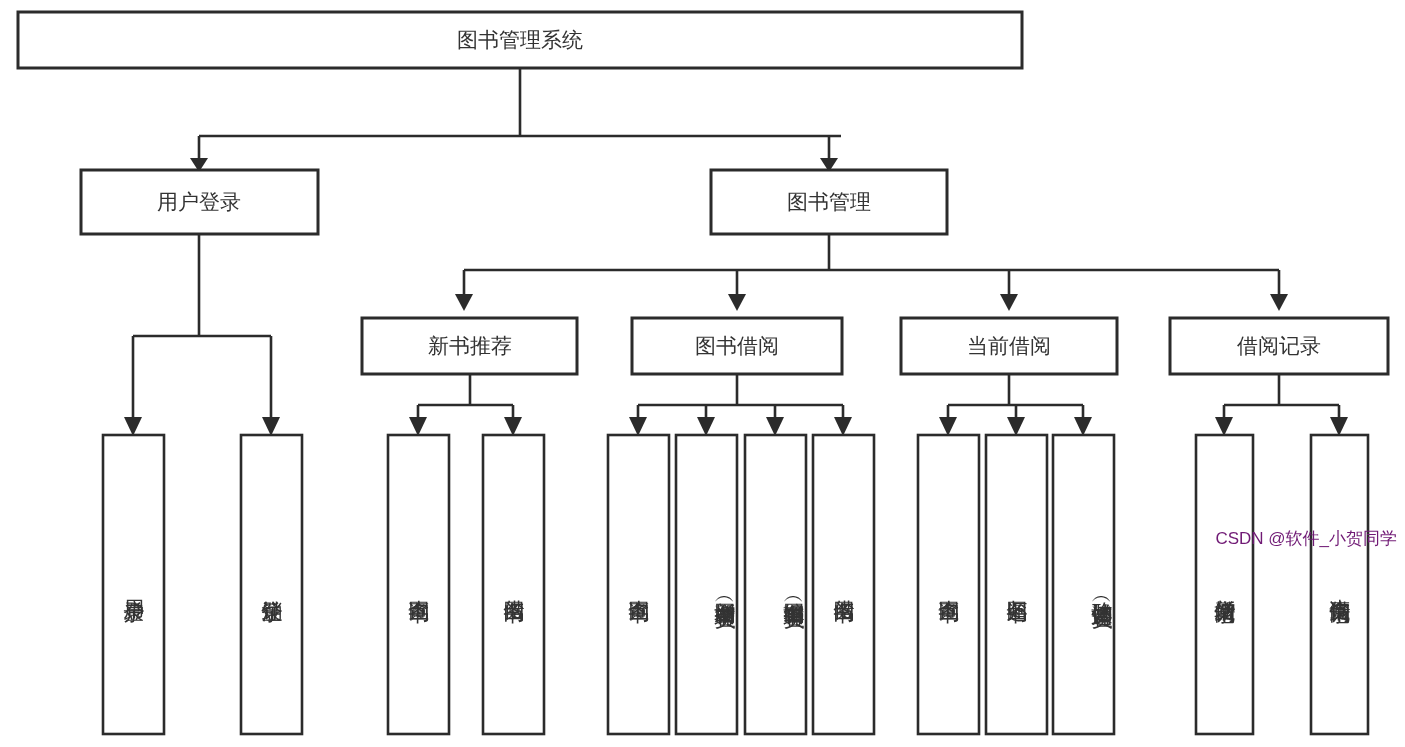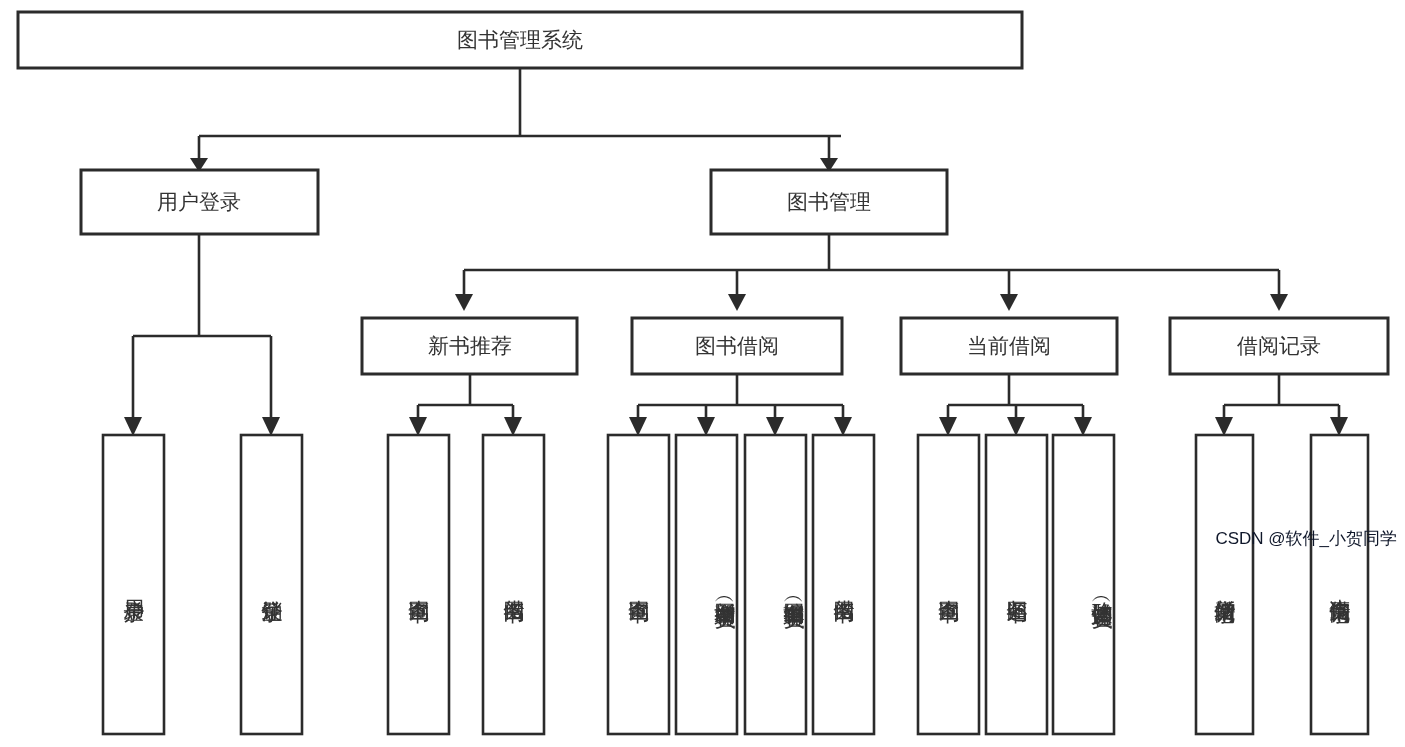--- a/index.html
+++ b/index.html
@@ -78,21 +78,21 @@
     white-space: nowrap;
     pointer-events: none;
     user-select: none;
   }
   .watermark {
     position: absolute;
     right: 8px;
     bottom: 6px;
     font-family: "Liberation Sans", "DejaVu Sans", sans-serif;
     font-size: 17px;
-    color: #0f172a;
+    color: #701a75;
     white-space: nowrap;
     user-select: none;
   }
 </style>
 </head>
 <body>
 
 <div id="diagram-root">
 
   <svg class="diagram-canvas" viewBox="0 0 1405 747">

